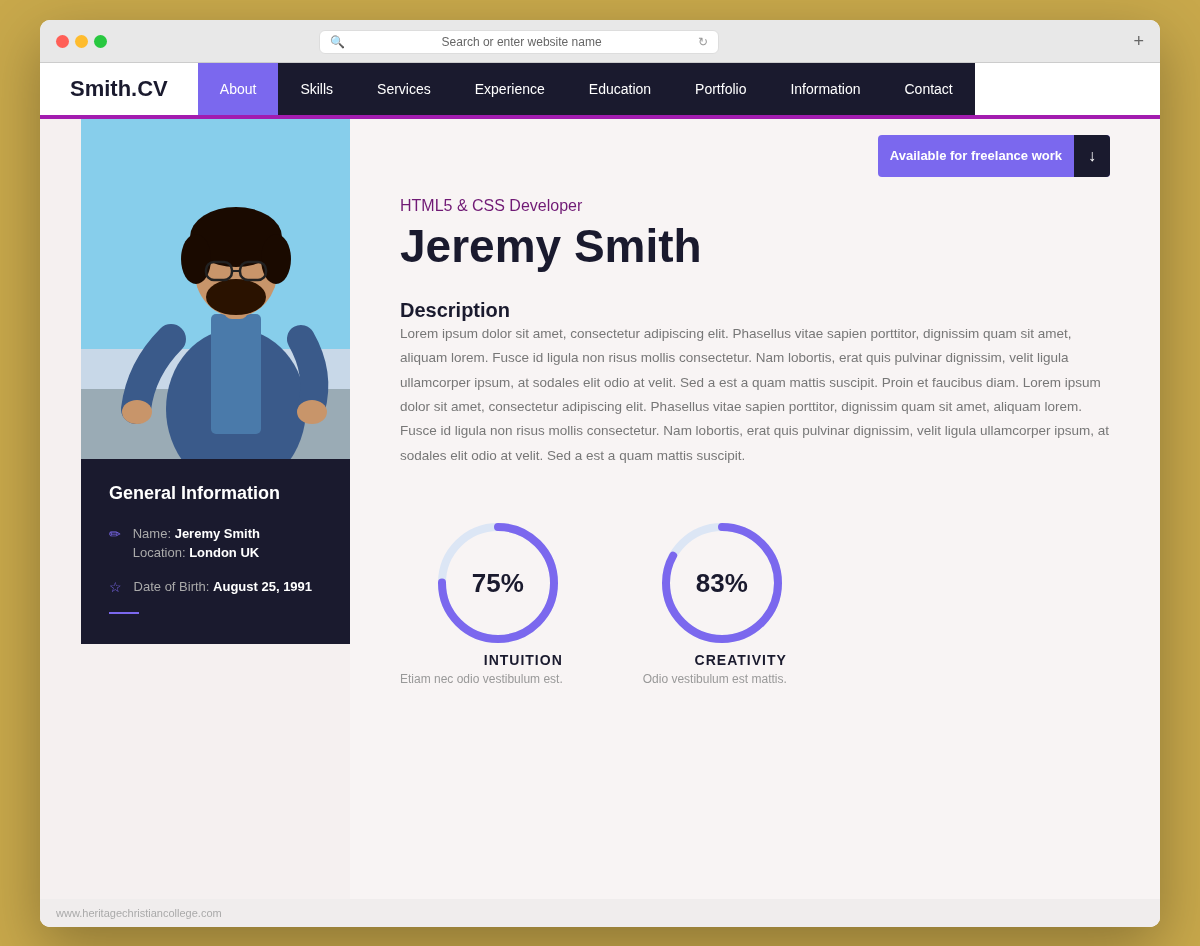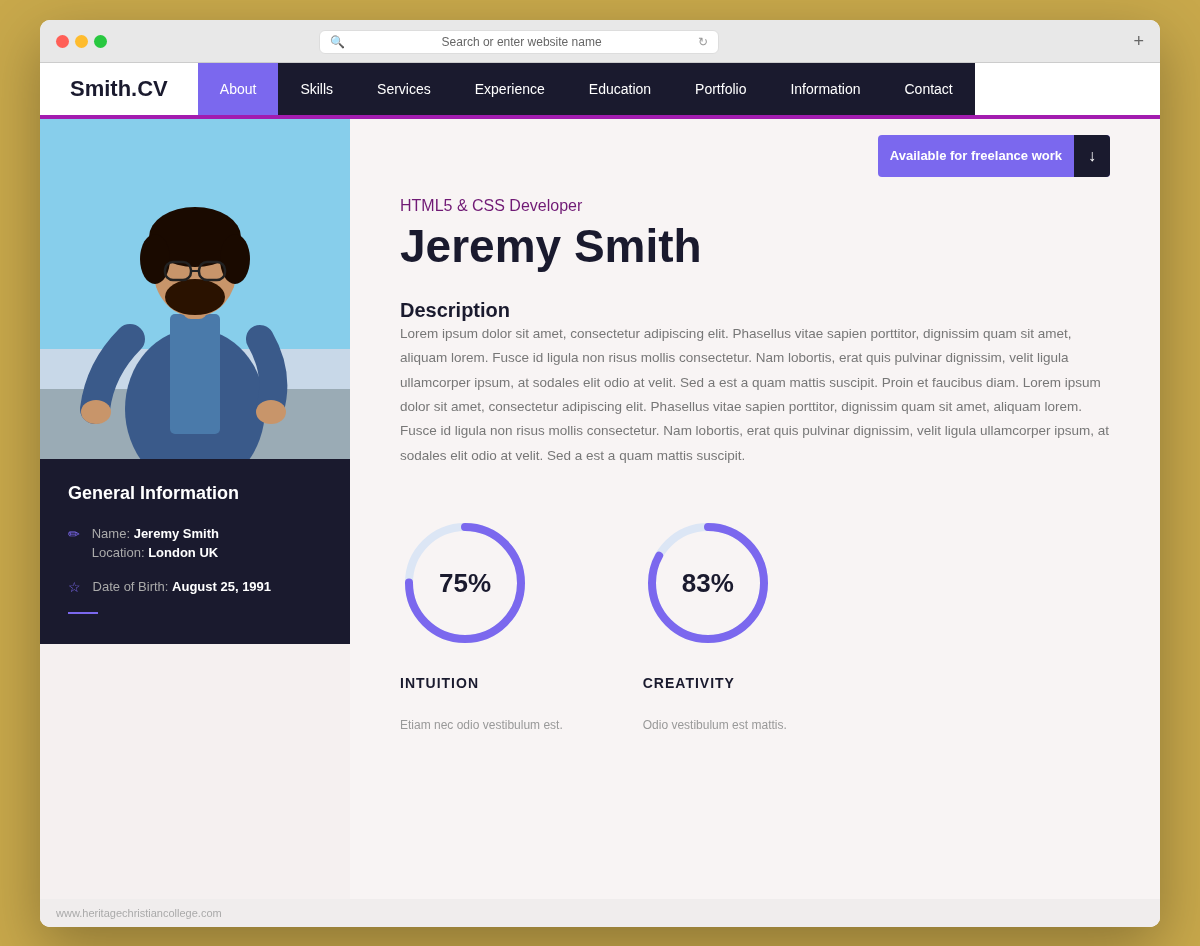--- a/index.html
+++ b/index.html
@@ -128,20 +128,21 @@
     
     .main-content {
       display: flex;
       min-height: 780px;
     }
 
     
     .sidebar {
       width: 310px;
       flex-shrink: 0;
+      padding-left: 41px;
     }
 
     .sidebar-photo {
       width: 310px;
       height: 340px;
       background: linear-gradient(135deg, #87CEEB 0%, #6a9fd8 30%, #3a5a8a 70%, #2a3a5a 100%);
       position: relative;
       overflow: hidden;
       display: flex;
       align-items: flex-end;
@@ -262,22 +263,22 @@
     
     .stats-row {
       display: flex;
       gap: 80px;
       padding-top: 10px;
     }
 
     .stat-item {
       display: flex;
       flex-direction: column;
-      align-items: flex-start;
-      gap: 27px;
+      align-items: flex-end;
+      gap: 4px;
     }
 
     .circle-container {
       position: relative;
       width: 130px;
       height: 130px;
     }
 
     .circle-container svg {
       transform: rotate(-90deg);

